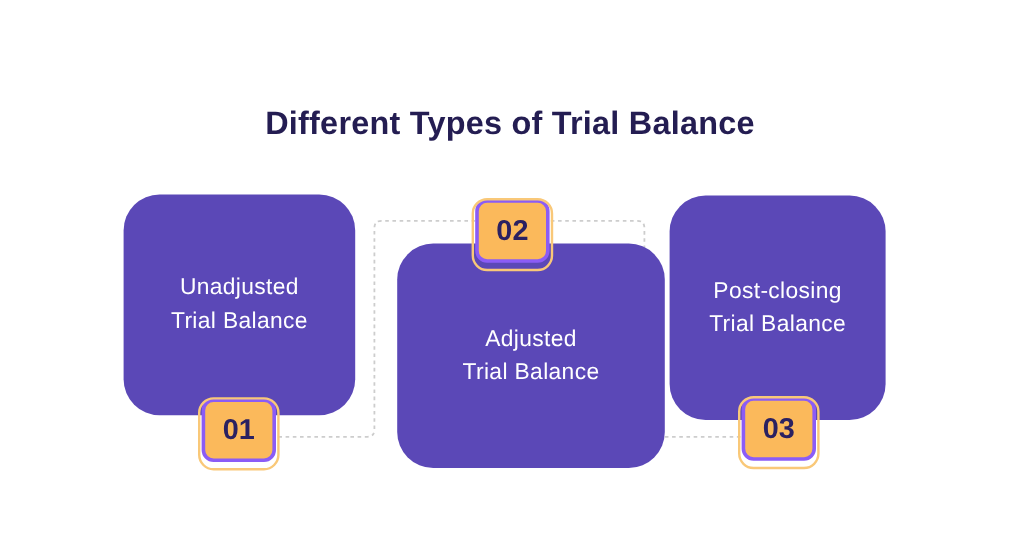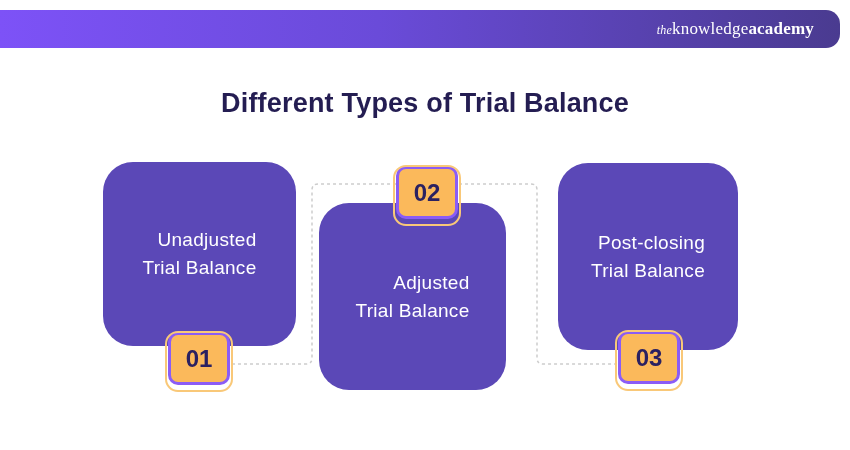--- a/index.html
+++ b/index.html
@@ -74,31 +74,31 @@
   
   .card {
     position: absolute;
     background: #5B48B7;
     border-radius: 30px;
     display: flex;
     align-items: center;
     justify-content: center;
   }
   .card-1 { left: 103px; top: 162px; width: 193px; height: 184px; }
-  .card-2 { left: 319px; top: 203px; width: 187px; height: 187px; }
+  .card-2 { left: 331px; top: 203px; width: 223px; height: 187px; }
   .card-3 { left: 558px; top: 163px; width: 180px; height: 187px; }
 
   .card-label {
     color: #ffffff;
     font-size: 19px;
     line-height: 28px;
     text-align: center;
     letter-spacing: 0.3px;
   }
-  .card-label span { display: block; text-align: right; }
+  .card-label span { display: block; }
 
   
   .badge {
     position: absolute;
     width: 56px;
     height: 47px;
     background: #FBB95B;
     border: 3px solid #8b5cf6;
     border-radius: 10px;
     display: flex;
@@ -121,25 +121,20 @@
   }
   .badge-1 { left: 168px; top: 332px; }
   .badge-2 { left: 396px; top: 166px; }
   .badge-3 { left: 618px; top: 331px; }
 </style>
 </head>
 <body>
 
 <div class="canvas">
 
-  <div class="header-bar">
-    <div class="logo">
-      <span class="logo-the">the</span><span class="logo-knowledge">knowledge</span><span class="logo-academy">academy</span>
-    </div>
-  </div>
 
   <h1 class="page-title">Different Types of Trial Balance</h1>
 
   <svg class="connector" viewBox="0 0 850 450" xmlns="http://www.w3.org/2000/svg">
     <path d="M232,364 H306 Q312,364 312,358 V190 Q312,184 318,184 H531 Q537,184 537,190 V358 Q537,364 543,364 H618" fill="none" stroke="#CDCDCD" stroke-width="1.5" stroke-dasharray="3,3"></path>
   </svg>
 
   <section class="card card-1">
     <div class="card-label">
       <span>Unadjusted</span>

